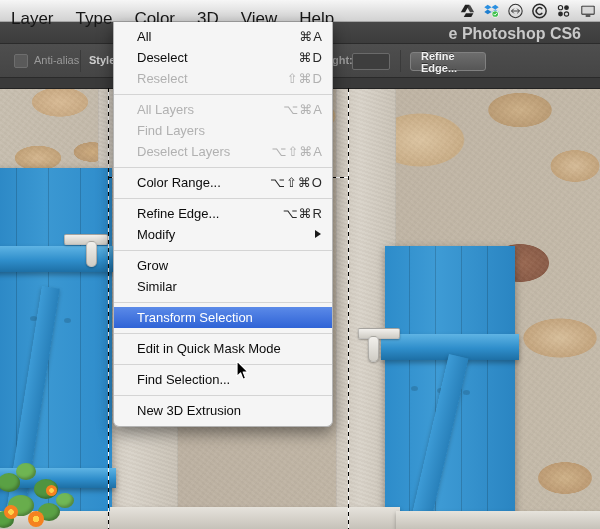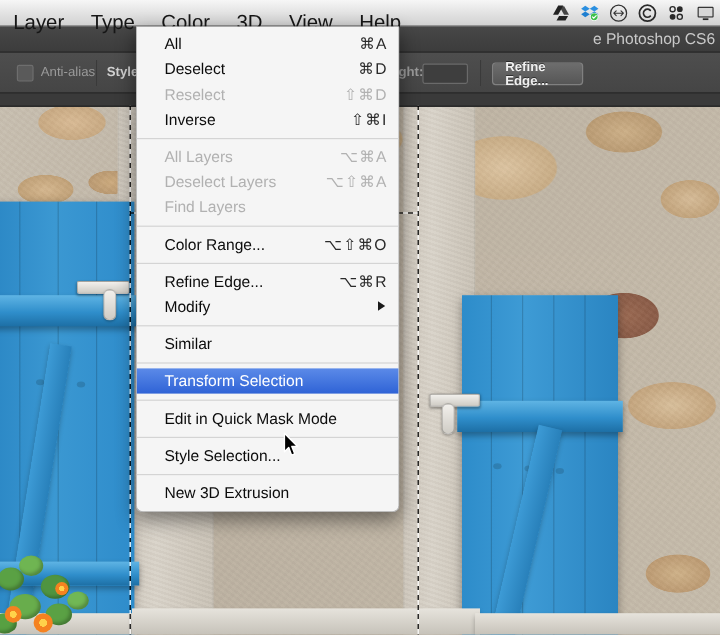--- a/index.html
+++ b/index.html
@@ -78,22 +78,22 @@
 
   
   .ants { position:absolute; z-index:4; }
   .ants.v { width:1px; background-image: repeating-linear-gradient(180deg,#000 0 4px,#fff 4px 8px); }
   .ants.h { height:1px; background-image: repeating-linear-gradient(90deg,#000 0 4px,#fff 4px 8px); }
 
   
   .ps-titlebar { position:absolute; left:0; top:22px; width:600px; height:22px;
       background:linear-gradient(180deg,#474747,#3c3c3c);
       border-bottom:1px solid #2b2b2b; color:#c8c8c8; }
-  .ps-title { position:absolute; right:4px; top:3px; font-size:13px; color:#c9c9c9;
-      white-space:nowrap; }
+  .ps-title { position:absolute; right:19px; top:3px; font-size:16px; color:#c9c9c9;
+      white-space:nowrap;font-weight:bold; }
   .ps-optionsbar { position:absolute; left:0; top:44px; width:600px; height:34px;
       background:linear-gradient(180deg,#4e4e4e,#454545);
       border-bottom:1px solid #2a2a2a; }
   .ps-subbar { position:absolute; left:0; top:78px; width:600px; height:11px;
       background:#3a3a3a; border-bottom:1px solid #222; }
 
   .opt-check { position:absolute; left:14px; top:10px; width:14px; height:14px;
       background:#5a5a5a; border:1px solid #6e6e6e; border-radius:2px; }
   .opt-label { position:absolute; font-size:11px; color:#9a9a9a; top:10px; }
   .opt-sep { position:absolute; top:6px; width:1px; height:22px; background:#5e5e5e;
@@ -283,39 +283,35 @@
         <span class="key">⌘A</span>
       </div>
     <div class="mi">
         <span>Deselect</span>
         <span class="key">⌘D</span>
       </div>
     <div class="mi disabled">
         <span>Reselect</span>
         <span class="key">⇧⌘D</span>
       </div>
-    <div class="mi">
-        <span>Inverse</span>
-        <span class="key">⇧⌘I</span>
-      </div>
 
     <div class="mdiv"></div>
 
     <div class="mi disabled">
         <span>All Layers</span>
         <span class="key">⌥⌘A</span>
       </div>
     <div class="mi disabled">
+        <span>Find Layers</span>
+        <span class="key"></span>
+      </div>
+    <div class="mi disabled">
         <span>Deselect Layers</span>
         <span class="key">⌥⇧⌘A</span>
       </div>
-    <div class="mi disabled">
-        <span>Find Layers</span>
-        <span class="key"></span>
-      </div>
 
     <div class="mdiv"></div>
 
     <div class="mi">
         <span>Color Range...</span>
         <span class="key">⌥⇧⌘O</span>
       </div>
 
     <div class="mdiv"></div>
 
@@ -324,39 +320,42 @@
         <span class="key">⌥⌘R</span>
       </div>
     <div class="mi">
         <span>Modify</span>
         <span class="arrow"></span>
       </div>
 
     <div class="mdiv"></div>
 
     <div class="mi">
+        <span>Grow</span>
+      </div>
+    <div class="mi">
         <span>Similar</span>
       </div>
 
     <div class="mdiv"></div>
 
     <div class="mi sel">
         <span>Transform Selection</span>
       </div>
 
     <div class="mdiv"></div>
 
     <div class="mi">
         <span>Edit in Quick Mask Mode</span>
       </div>
 
     <div class="mdiv"></div>
 
     <div class="mi">
-        <span>Style Selection...</span>
+        <span>Find Selection...</span>
       </div>
 
     <div class="mdiv"></div>
 
     <div class="mi">
         <span>New 3D Extrusion</span>
       </div>
   </div>
 
   <div class="cursor" style="left:236px; top:360px;">

